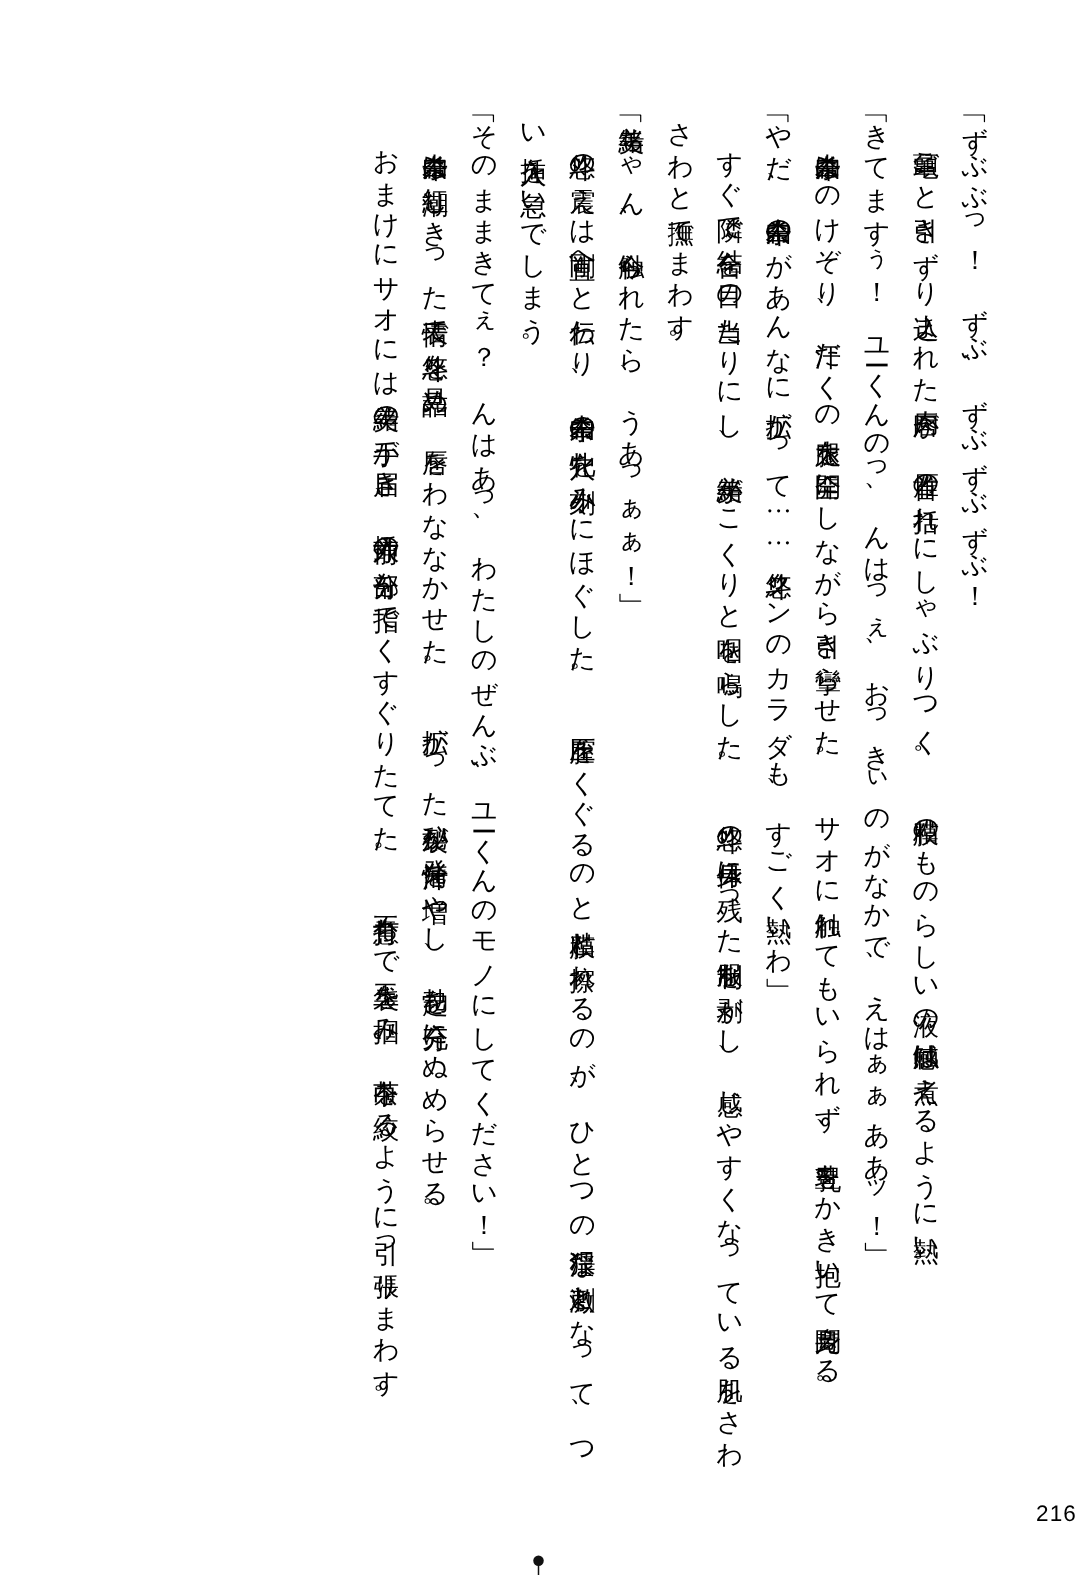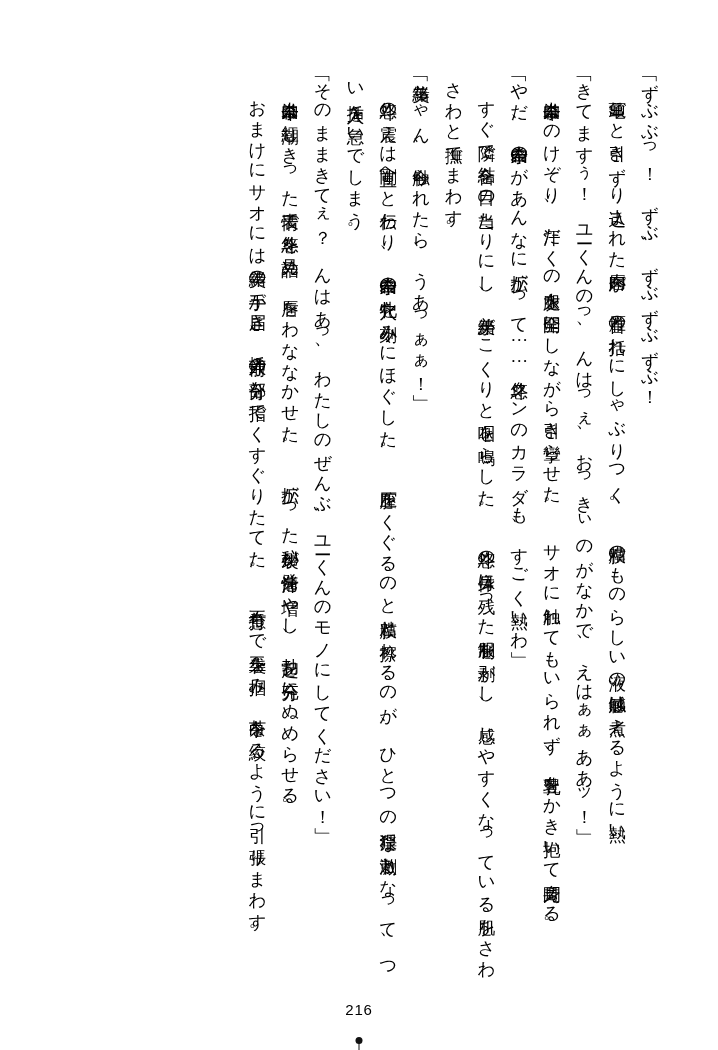--- a/index.html
+++ b/index.html
@@ -42,21 +42,21 @@
     text-indent: 1em;
   }
   .text-area p.noindent {
     text-indent: 0;
   }
   .page-number {
     position: absolute;
     bottom: 32px;
     left: 0;
     width: 718px;
-    text-align: center;
+    text-align: right;
     font-size: 15px;
     font-family: "Liberation Sans", sans-serif;
     letter-spacing: 0.05em;
   }
   .footer-mark {
     position: absolute;
     bottom: 6px;
     left: 50%;
     transform: translateX(-50%);
     width: 7px;

